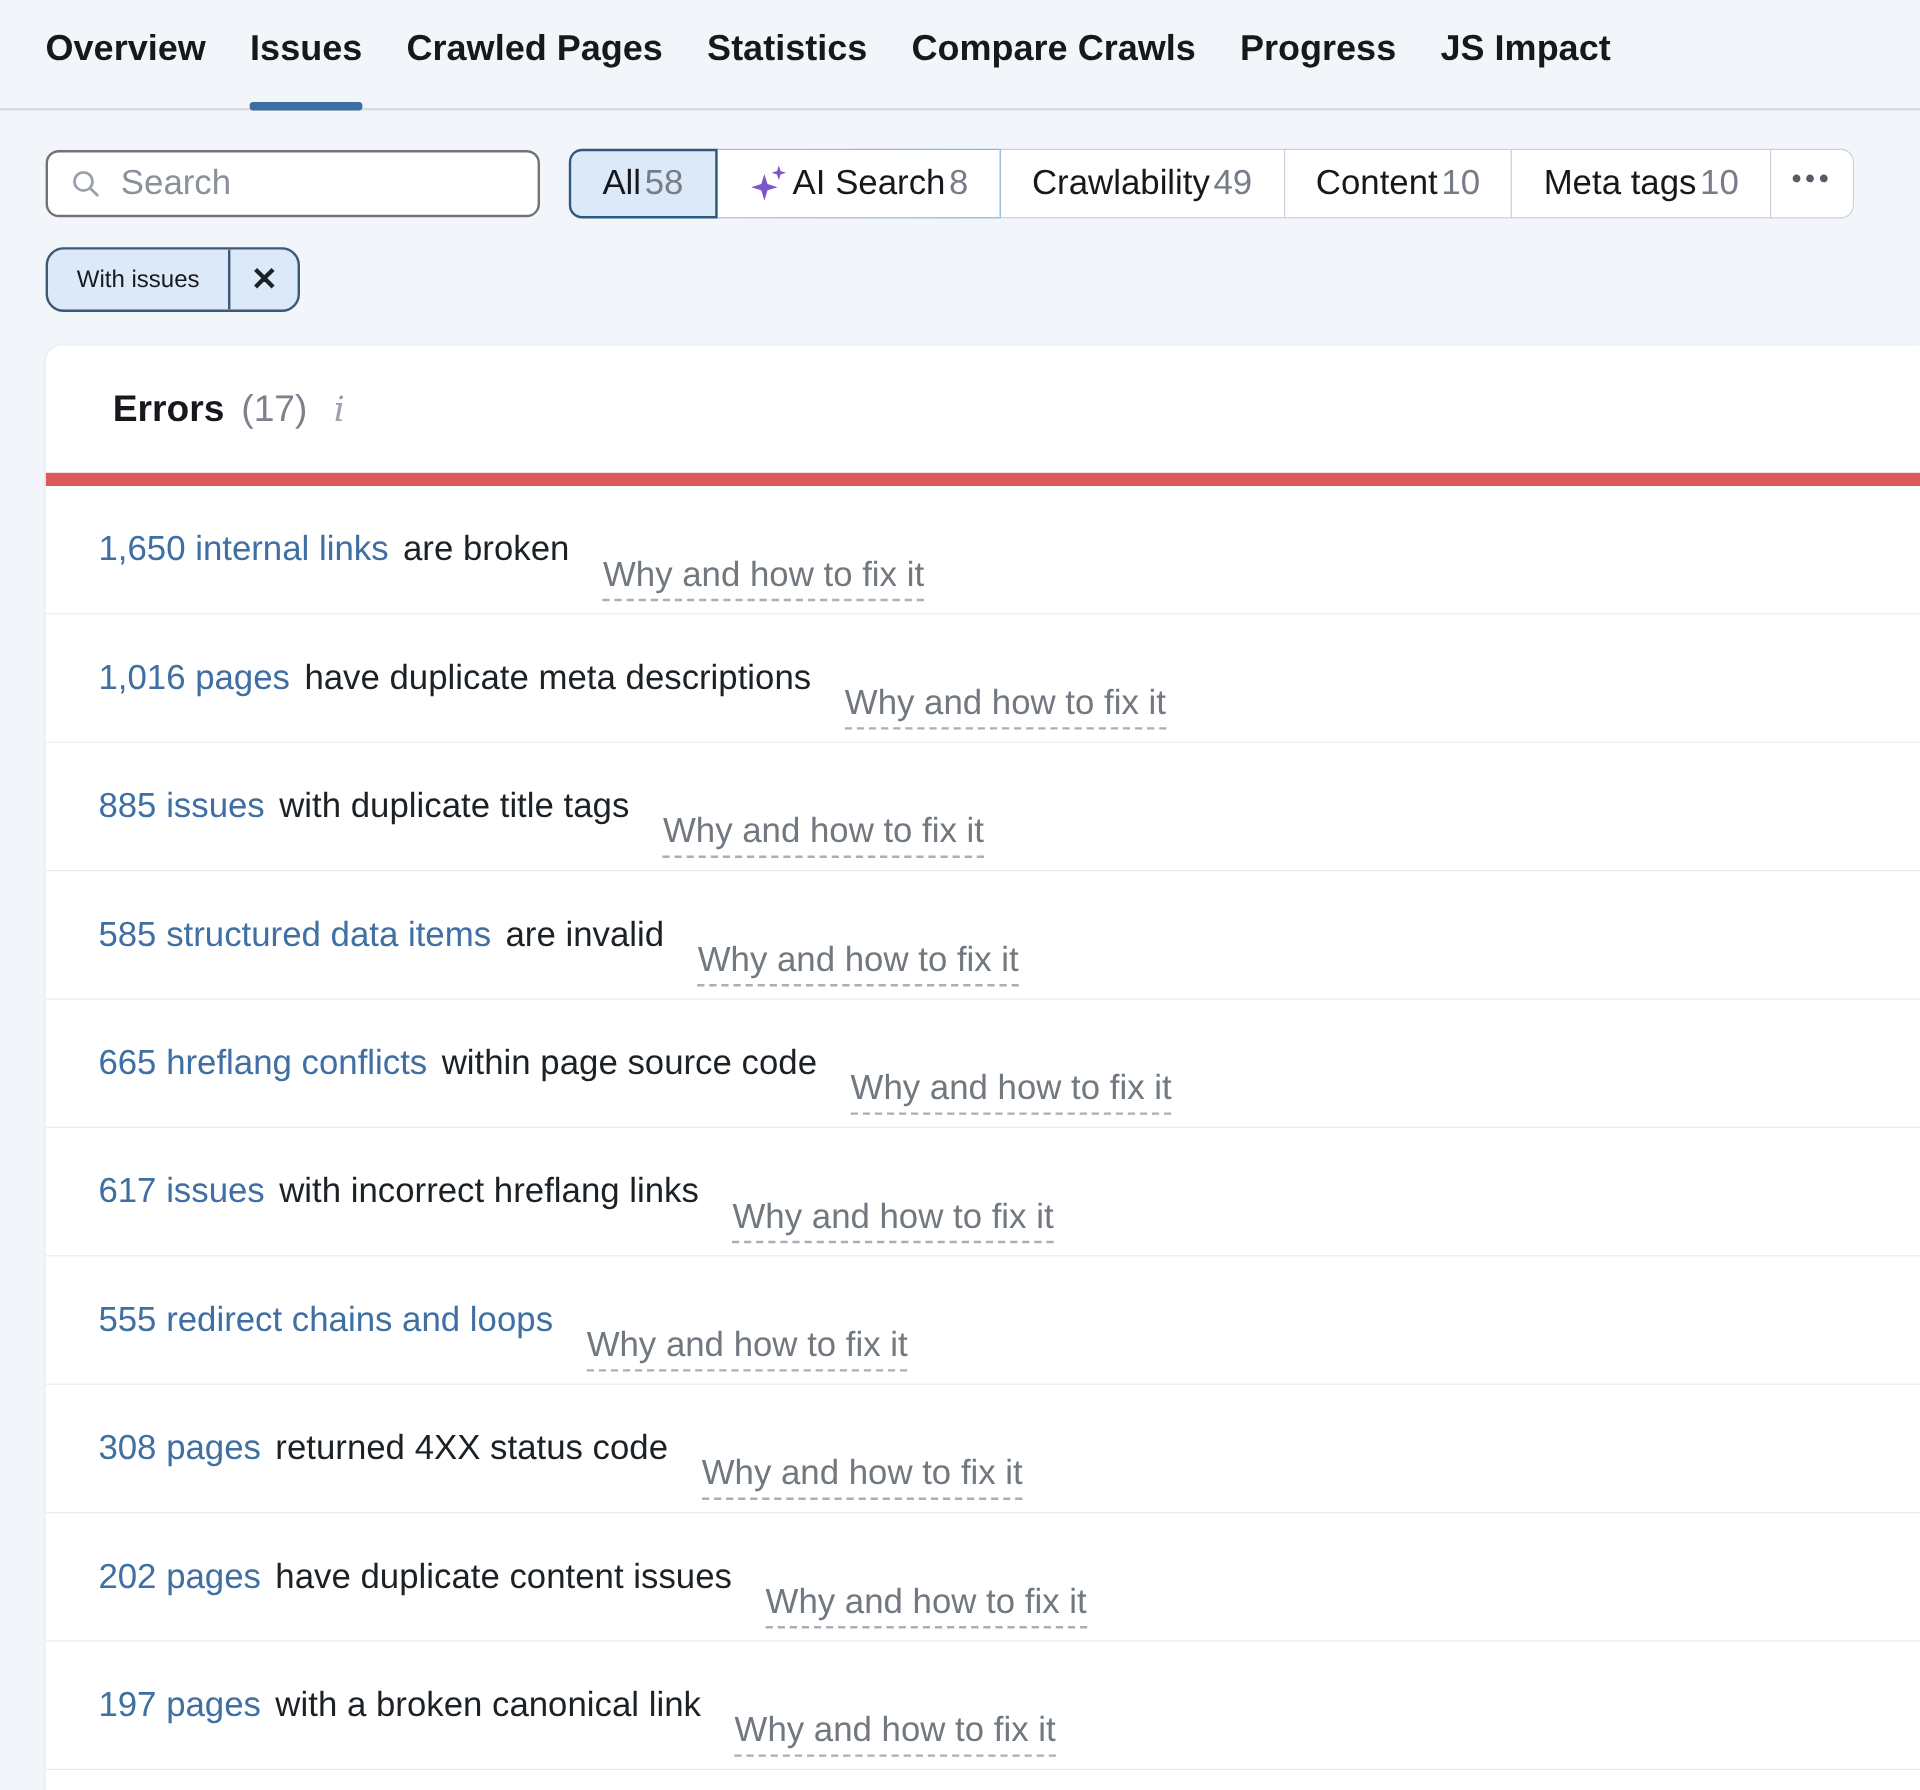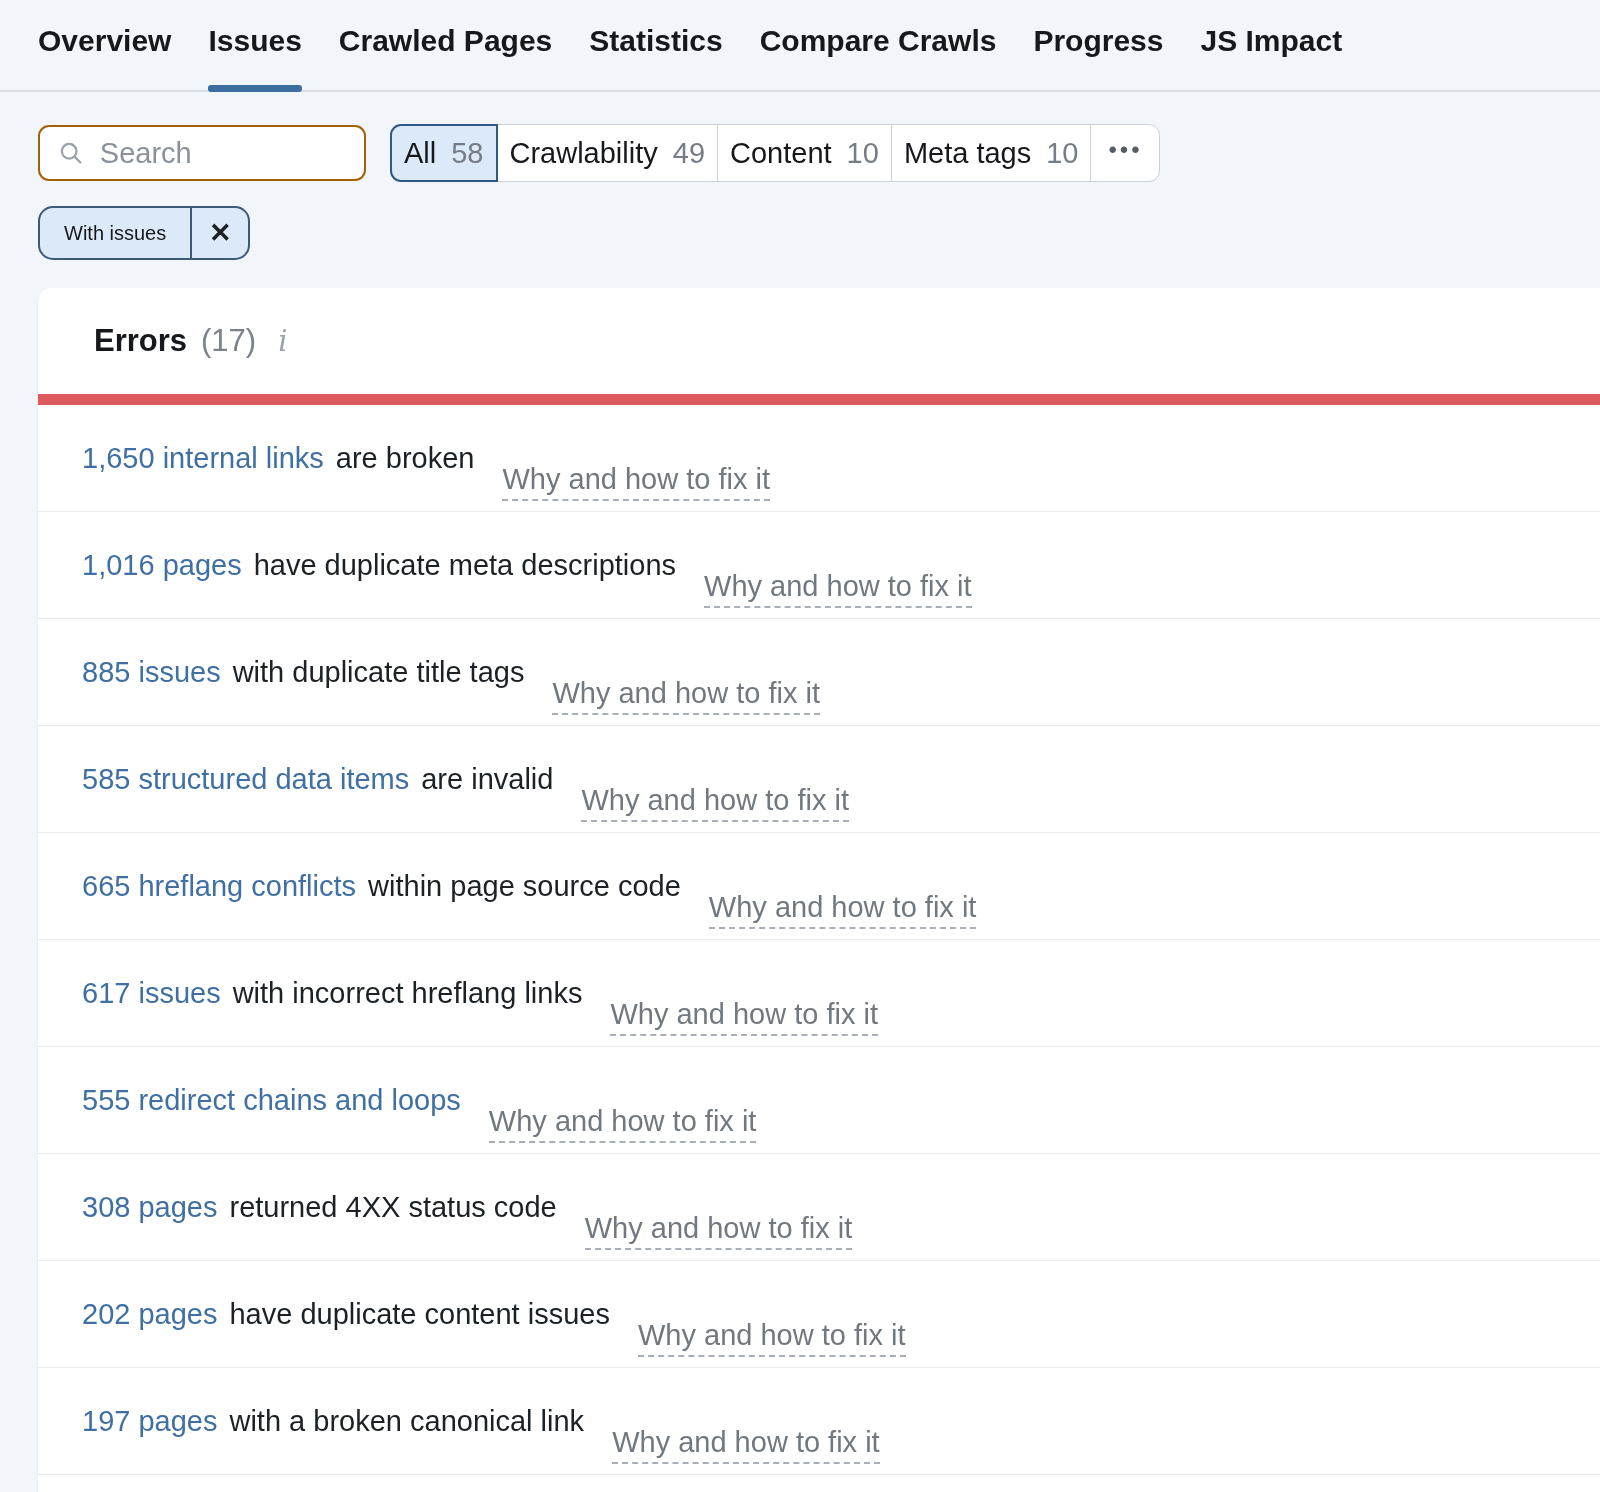--- a/index.html
+++ b/index.html
@@ -29,36 +29,36 @@
     content: ""; position: absolute; left: 0; right: 0; bottom: -2px;
     height: 7px; background: #3c6e9f; border-radius: 3px;
   }
 
   
   .filter-row {
     display: flex; align-items: center;
     margin: 32px 38px 0 38px; gap: 24px;
   }
   .search-box {
-    width: 328px; height: 56px;
-    background: #fff; border: 2px solid #a16207; border-radius: 11px;
+    width: 412px; height: 56px;
+    background: #fff; border: 2px solid #737373; border-radius: 11px;
     display: flex; align-items: center; padding: 0 18px; gap: 14px;
     flex: none;
   }
   .search-box input {
     border: none; outline: none; background: transparent;
     font-family: "Liberation Sans", sans-serif;
     font-size: 29px; color: #1c2126; width: 100%;
   }
   .search-box input::placeholder { color: #8a919b; }
 
   .chip-group { display: flex; align-items: stretch; height: 58px; }
   .chip {
-    display: flex; align-items: center; gap: 15px;
-    padding: 0 12px; background: #fff;
+    display: flex; align-items: center; gap: 3px;
+    padding: 0 26px; background: #fff;
     border: 1px solid #ccd1d9; margin-left: -1px;
     font-size: 29px; color: #16181c; cursor: pointer; white-space: nowrap;
   }
   .chip .count { color: #767d87; }
   .chip.selected {
     background: #dce9f9;
     border: 2px solid #2e5a82;
     border-radius: 11px 0 0 11px;
     margin-left: 0; z-index: 2;
   }
@@ -151,20 +151,28 @@
       <line x1="19.5" y1="19.5" x2="26" y2="26" stroke="#9aa1ab" stroke-width="2.6" stroke-linecap="round"></line>
     </svg>
     <input type="text" placeholder="Search" style="">
   </div>
 
   <div class="chip-group">
     <div class="chip selected">
       <span>All</span>
       <span class="count">58</span>
     </div>
+    <div class="chip ai">
+      <svg class="sparkles" viewBox="0 0 34 34">
+        <path d="M13 9 L15.6 17.4 L24 20 L15.6 22.6 L13 31 L10.4 22.6 L2 20 L10.4 17.4 Z" fill="#7d55cc"></path>
+        <path d="M25 2 L26.5 6.5 L31 8 L26.5 9.5 L25 14 L23.5 9.5 L19 8 L23.5 6.5 Z" fill="#7d55cc"></path>
+      </svg>
+      <span>AI Search</span>
+      <span class="count">8</span>
+    </div>
     <div class="chip">
       <span>Crawlability</span>
       <span class="count">49</span>
     </div>
     <div class="chip">
       <span>Content</span>
       <span class="count">10</span>
     </div>
     <div class="chip">
       <span>Meta tags</span>

